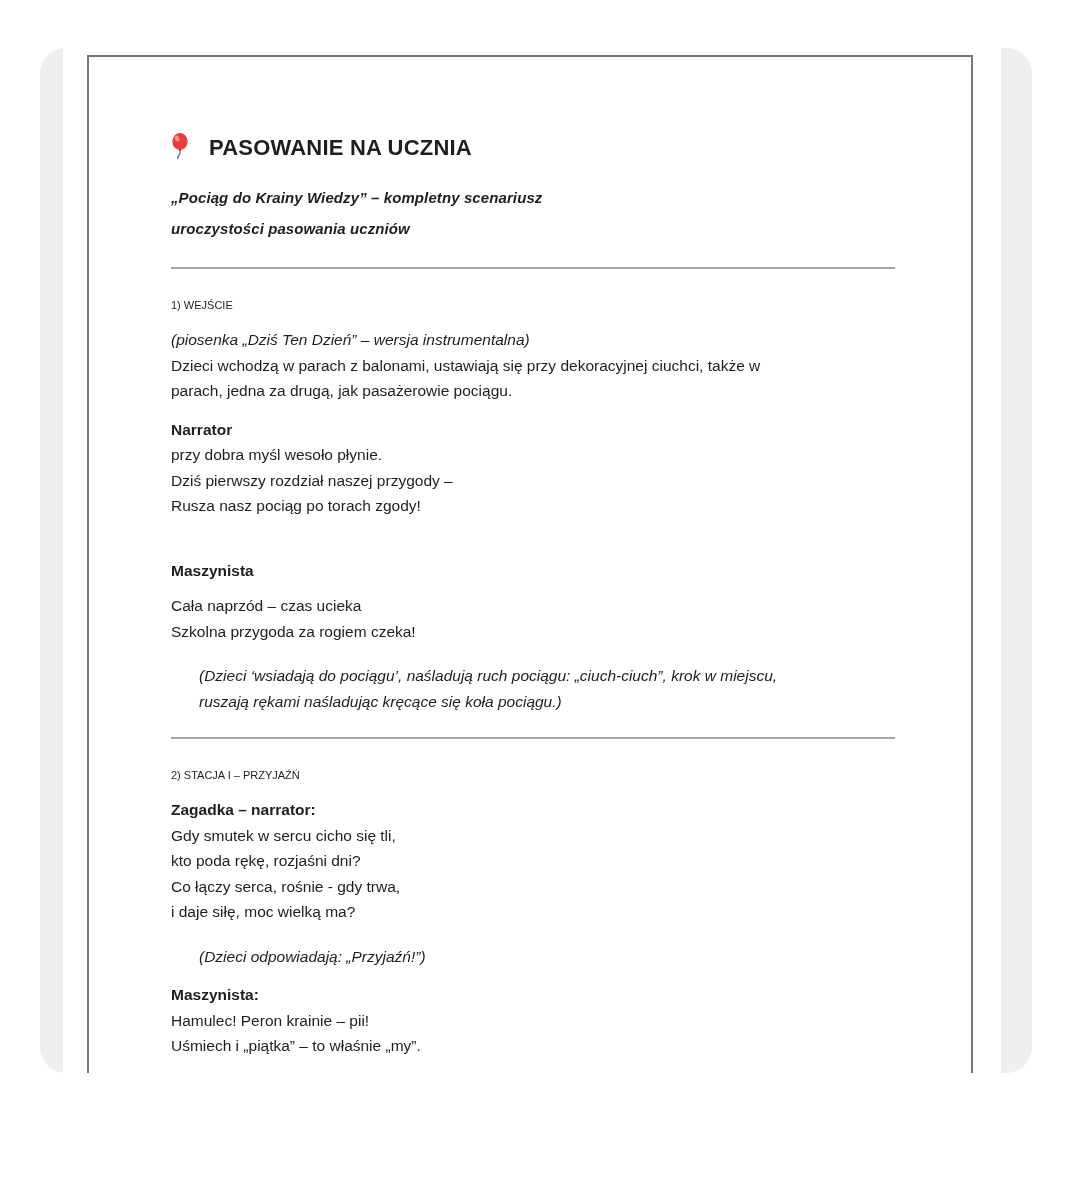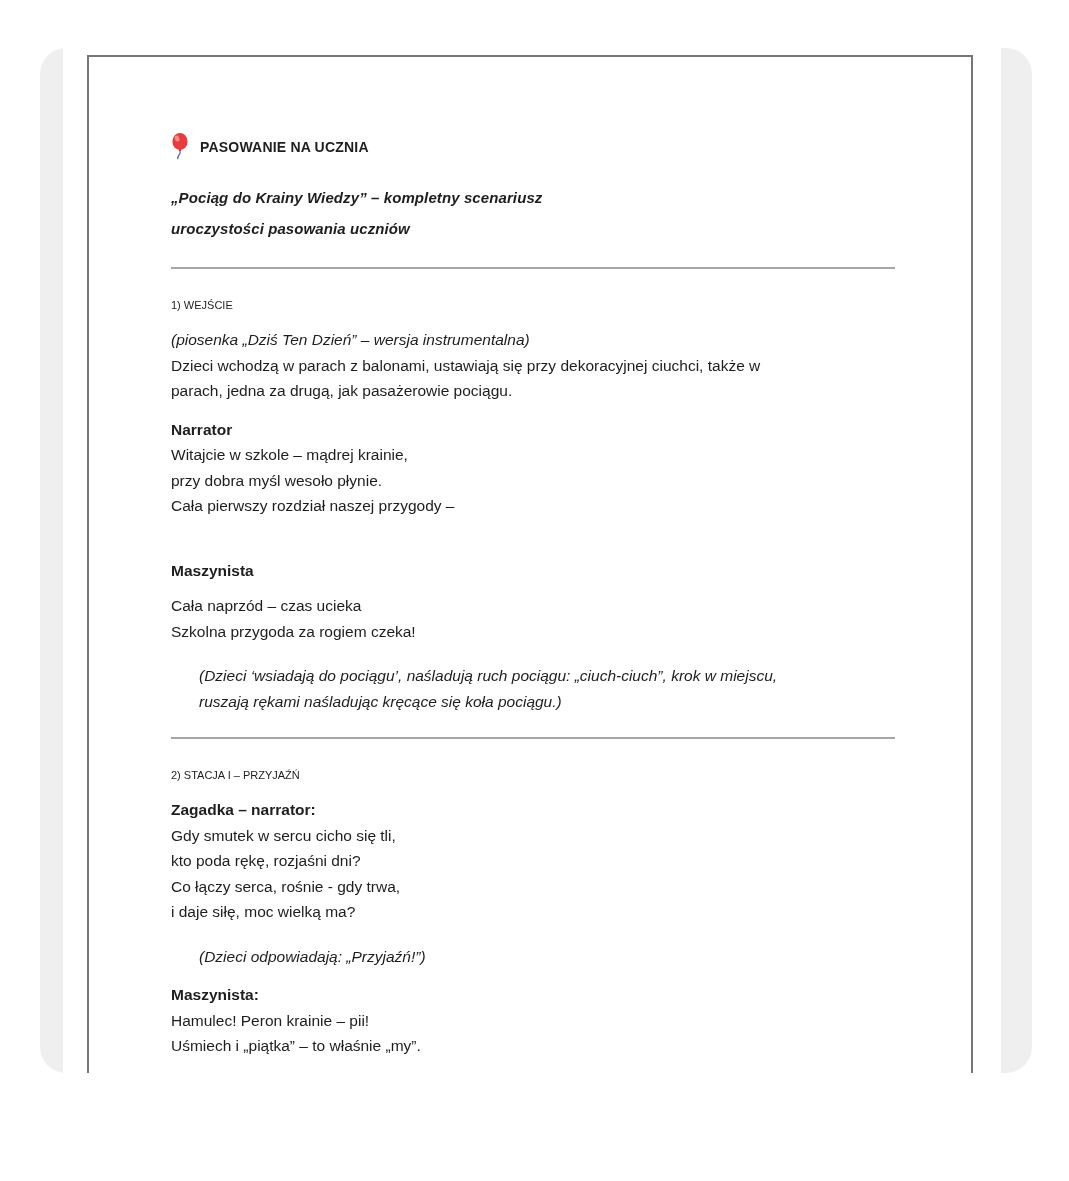--- a/index.html
+++ b/index.html
@@ -42,23 +42,23 @@
     box-sizing: content-box;
   }
   .doc-content {
     padding: 78px 76px 40px 82px;
     font-size: 15.5px;
     line-height: 25.5px;
   }
   .kicker-row {
     display: flex;
     align-items: flex-start;
-    gap: 11px;
+    gap: 20px;
     font-weight: 700;
-    font-size: 14px;
+    font-size: 22px;
     line-height: 25px;
     letter-spacing: 0.2px;
   }
   .balloon { flex: 0 0 auto; display: inline-flex; margin-top: -2px; }
   .doc-title {
     margin: 22px 0 0 0;
     font-size: 15px;
     font-weight: 700;
     font-style: italic;
     line-height: 31px;
@@ -112,23 +112,23 @@
         <h3 class="sec-heading">1) WEJŚCIE</h3>
 
         <p class="block">
           <span class="line stage">(piosenka „Dziś Ten Dzień” – wersja instrumentalna)</span>
           <span class="line">Dzieci wchodzą w parach z balonami, ustawiają się przy dekoracyjnej ciuchci, także w</span>
           <span class="line">parach, jedna za drugą, jak pasażerowie pociągu.</span>
         </p>
 
         <p class="block">
           <span class="line role">Narrator</span>
-          <span class="line">Witajcie w szkole – mądrej krainie,</span>
           <span class="line">przy dobra myśl wesoło płynie.</span>
-          <span class="line">Cała pierwszy rozdział naszej przygody –</span>
+          <span class="line">Dziś pierwszy rozdział naszej przygody –</span>
+          <span class="line">Rusza nasz pociąg po torach zgody!</span>
         </p>
 
         <p class="block tight">
           <span class="line role">Maszynista</span>
         </p>
 
         <p class="block">
           <span class="line">Cała naprzód – czas ucieka</span>
           <span class="line">Szkolna przygoda za rogiem czeka!</span>
         </p>

